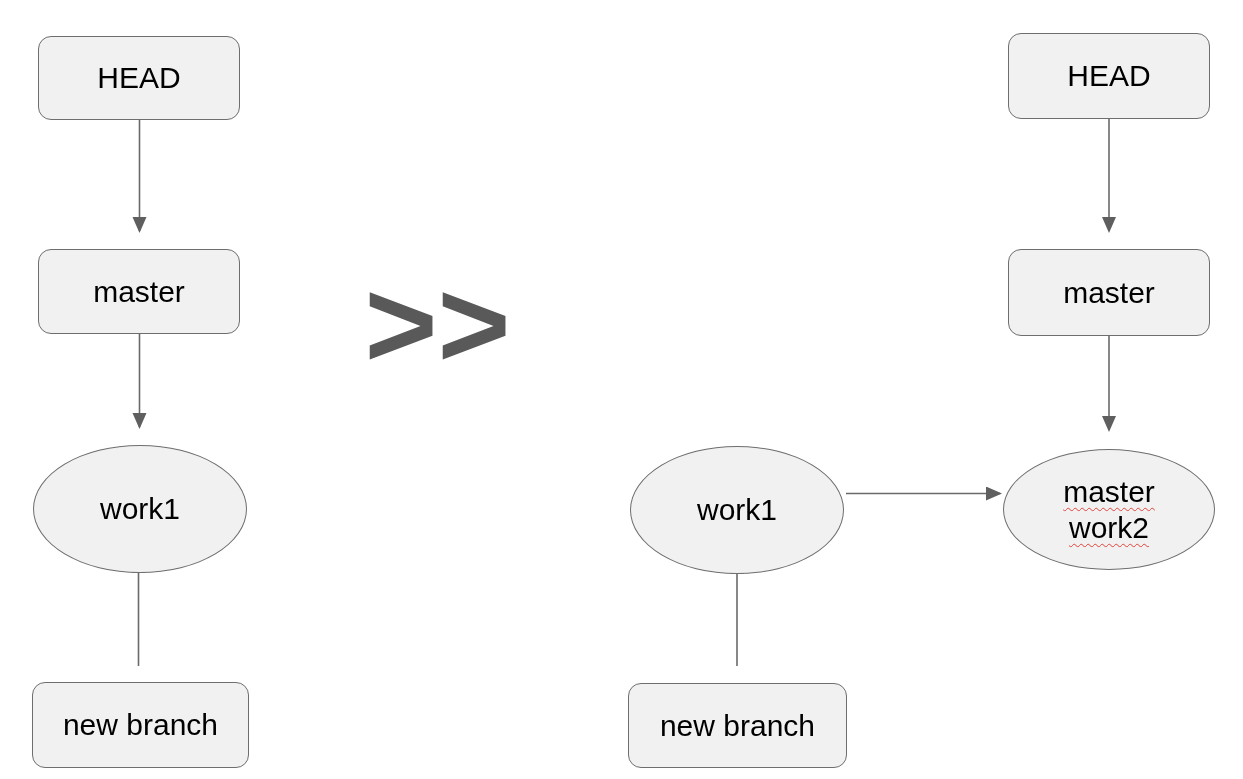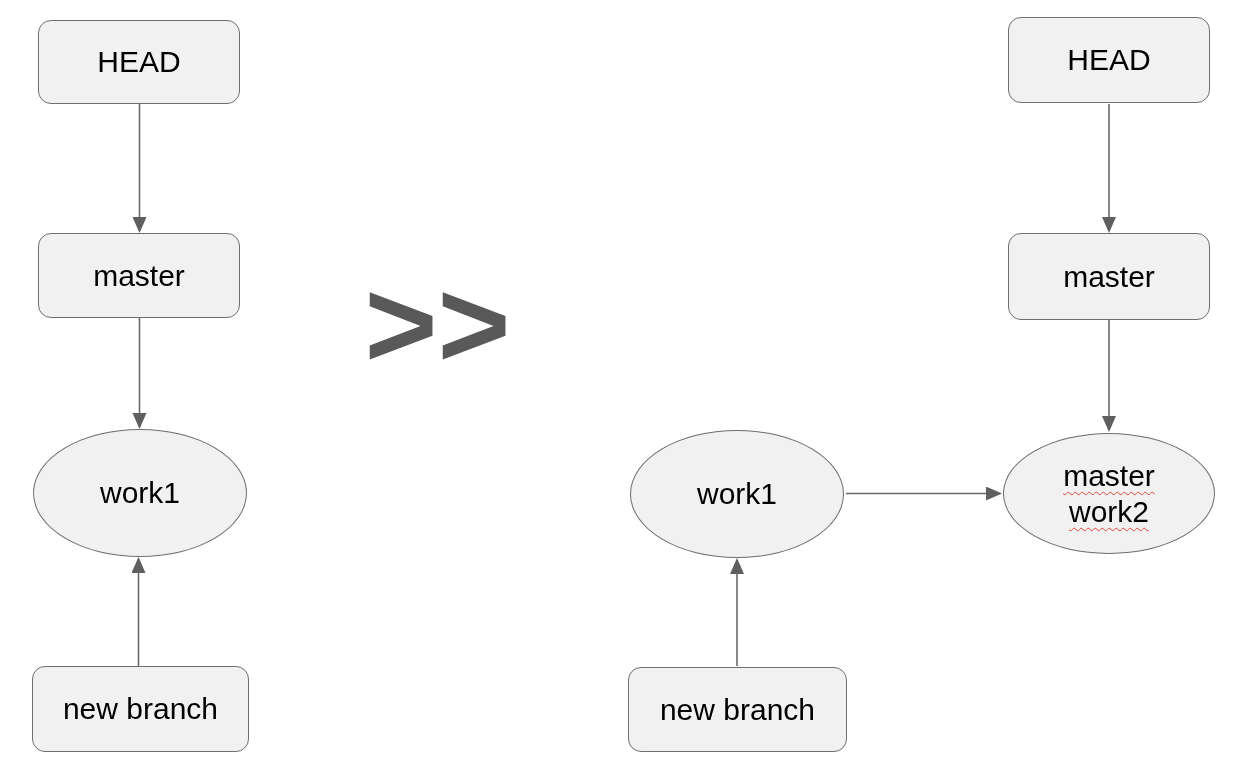--- a/index.html
+++ b/index.html
@@ -29,20 +29,21 @@
     background: var(--node-fill, #f1f1f1);
     border: 1.7px solid var(--node-border, #6e6e6e);
     display: flex;
     flex-direction: column;
     align-items: center;
     justify-content: center;
     font-size: 30px;
     line-height: 1.2;
     color: var(--node-text, #000000);
     text-align: center;
+    margin-top: 16px;
   }
   .rect { border-radius: 13px; }
   .ellipse { border-radius: 50%; }
   .node-label { white-space: nowrap; }
   .misspelled {
     text-decoration-line: underline;
     text-decoration-style: wavy;
     text-decoration-color: var(--spellcheck, #e0443a);
     text-decoration-thickness: 1px;
     text-underline-offset: 5px;

